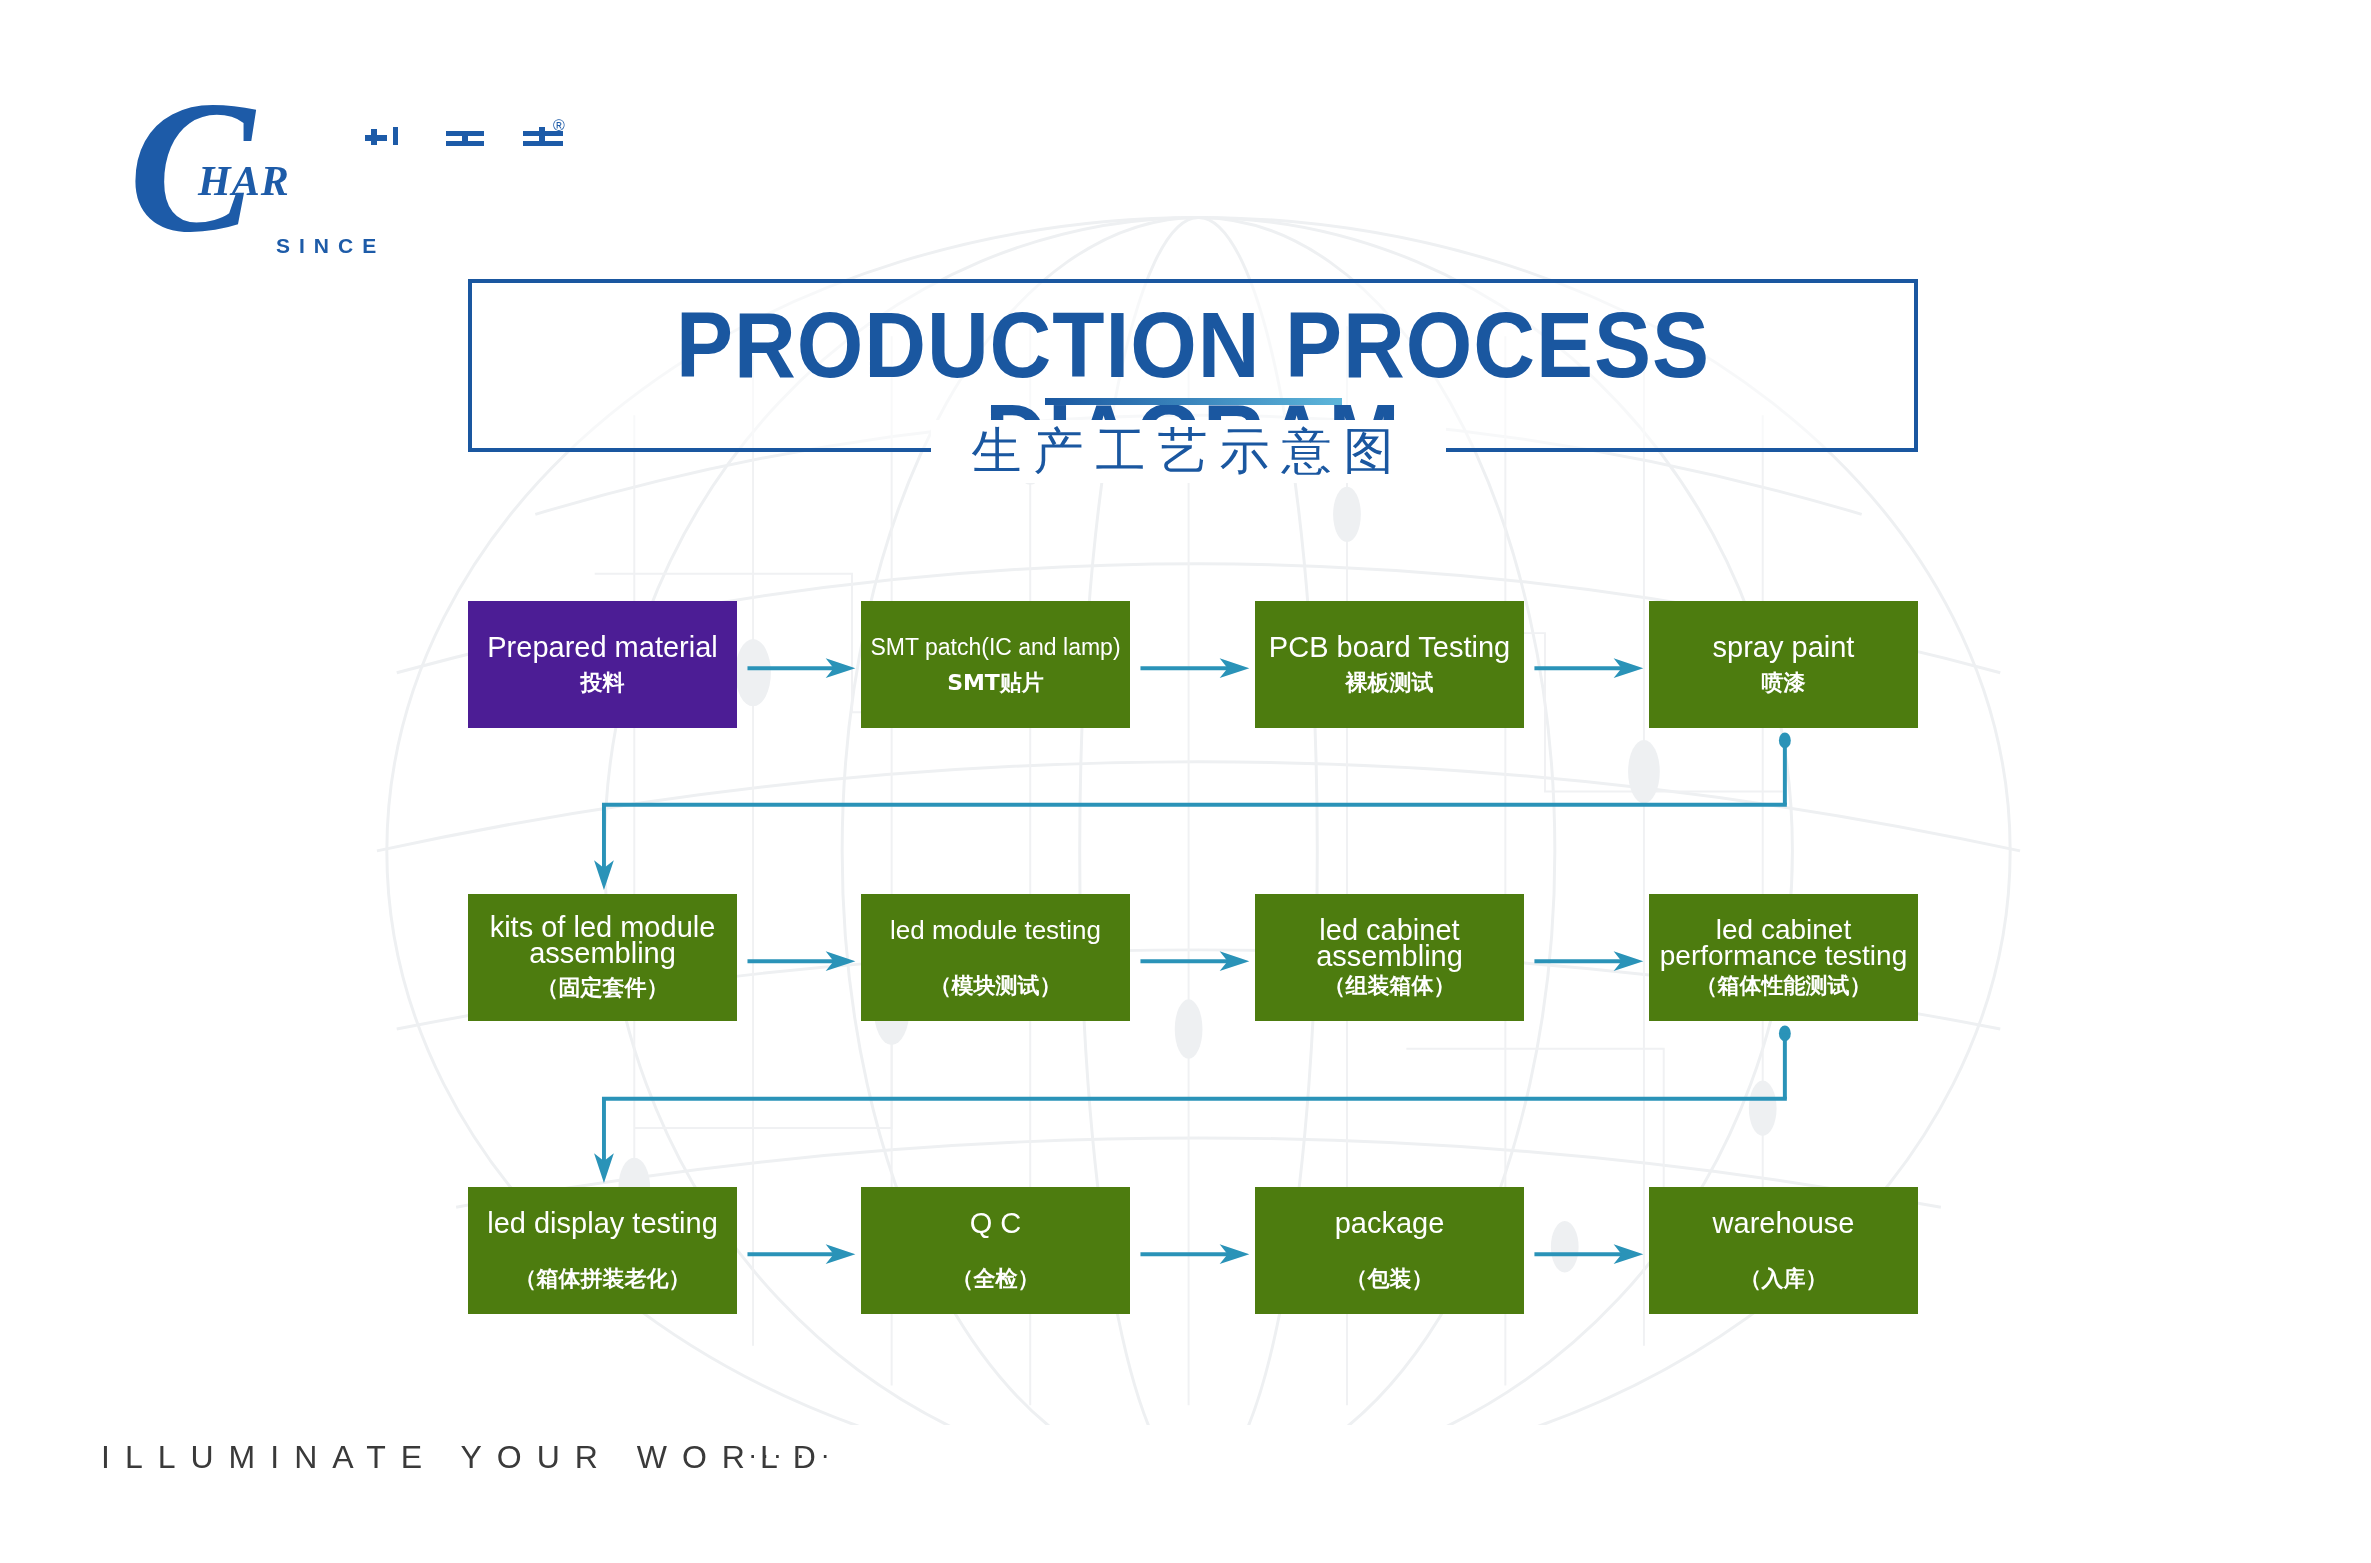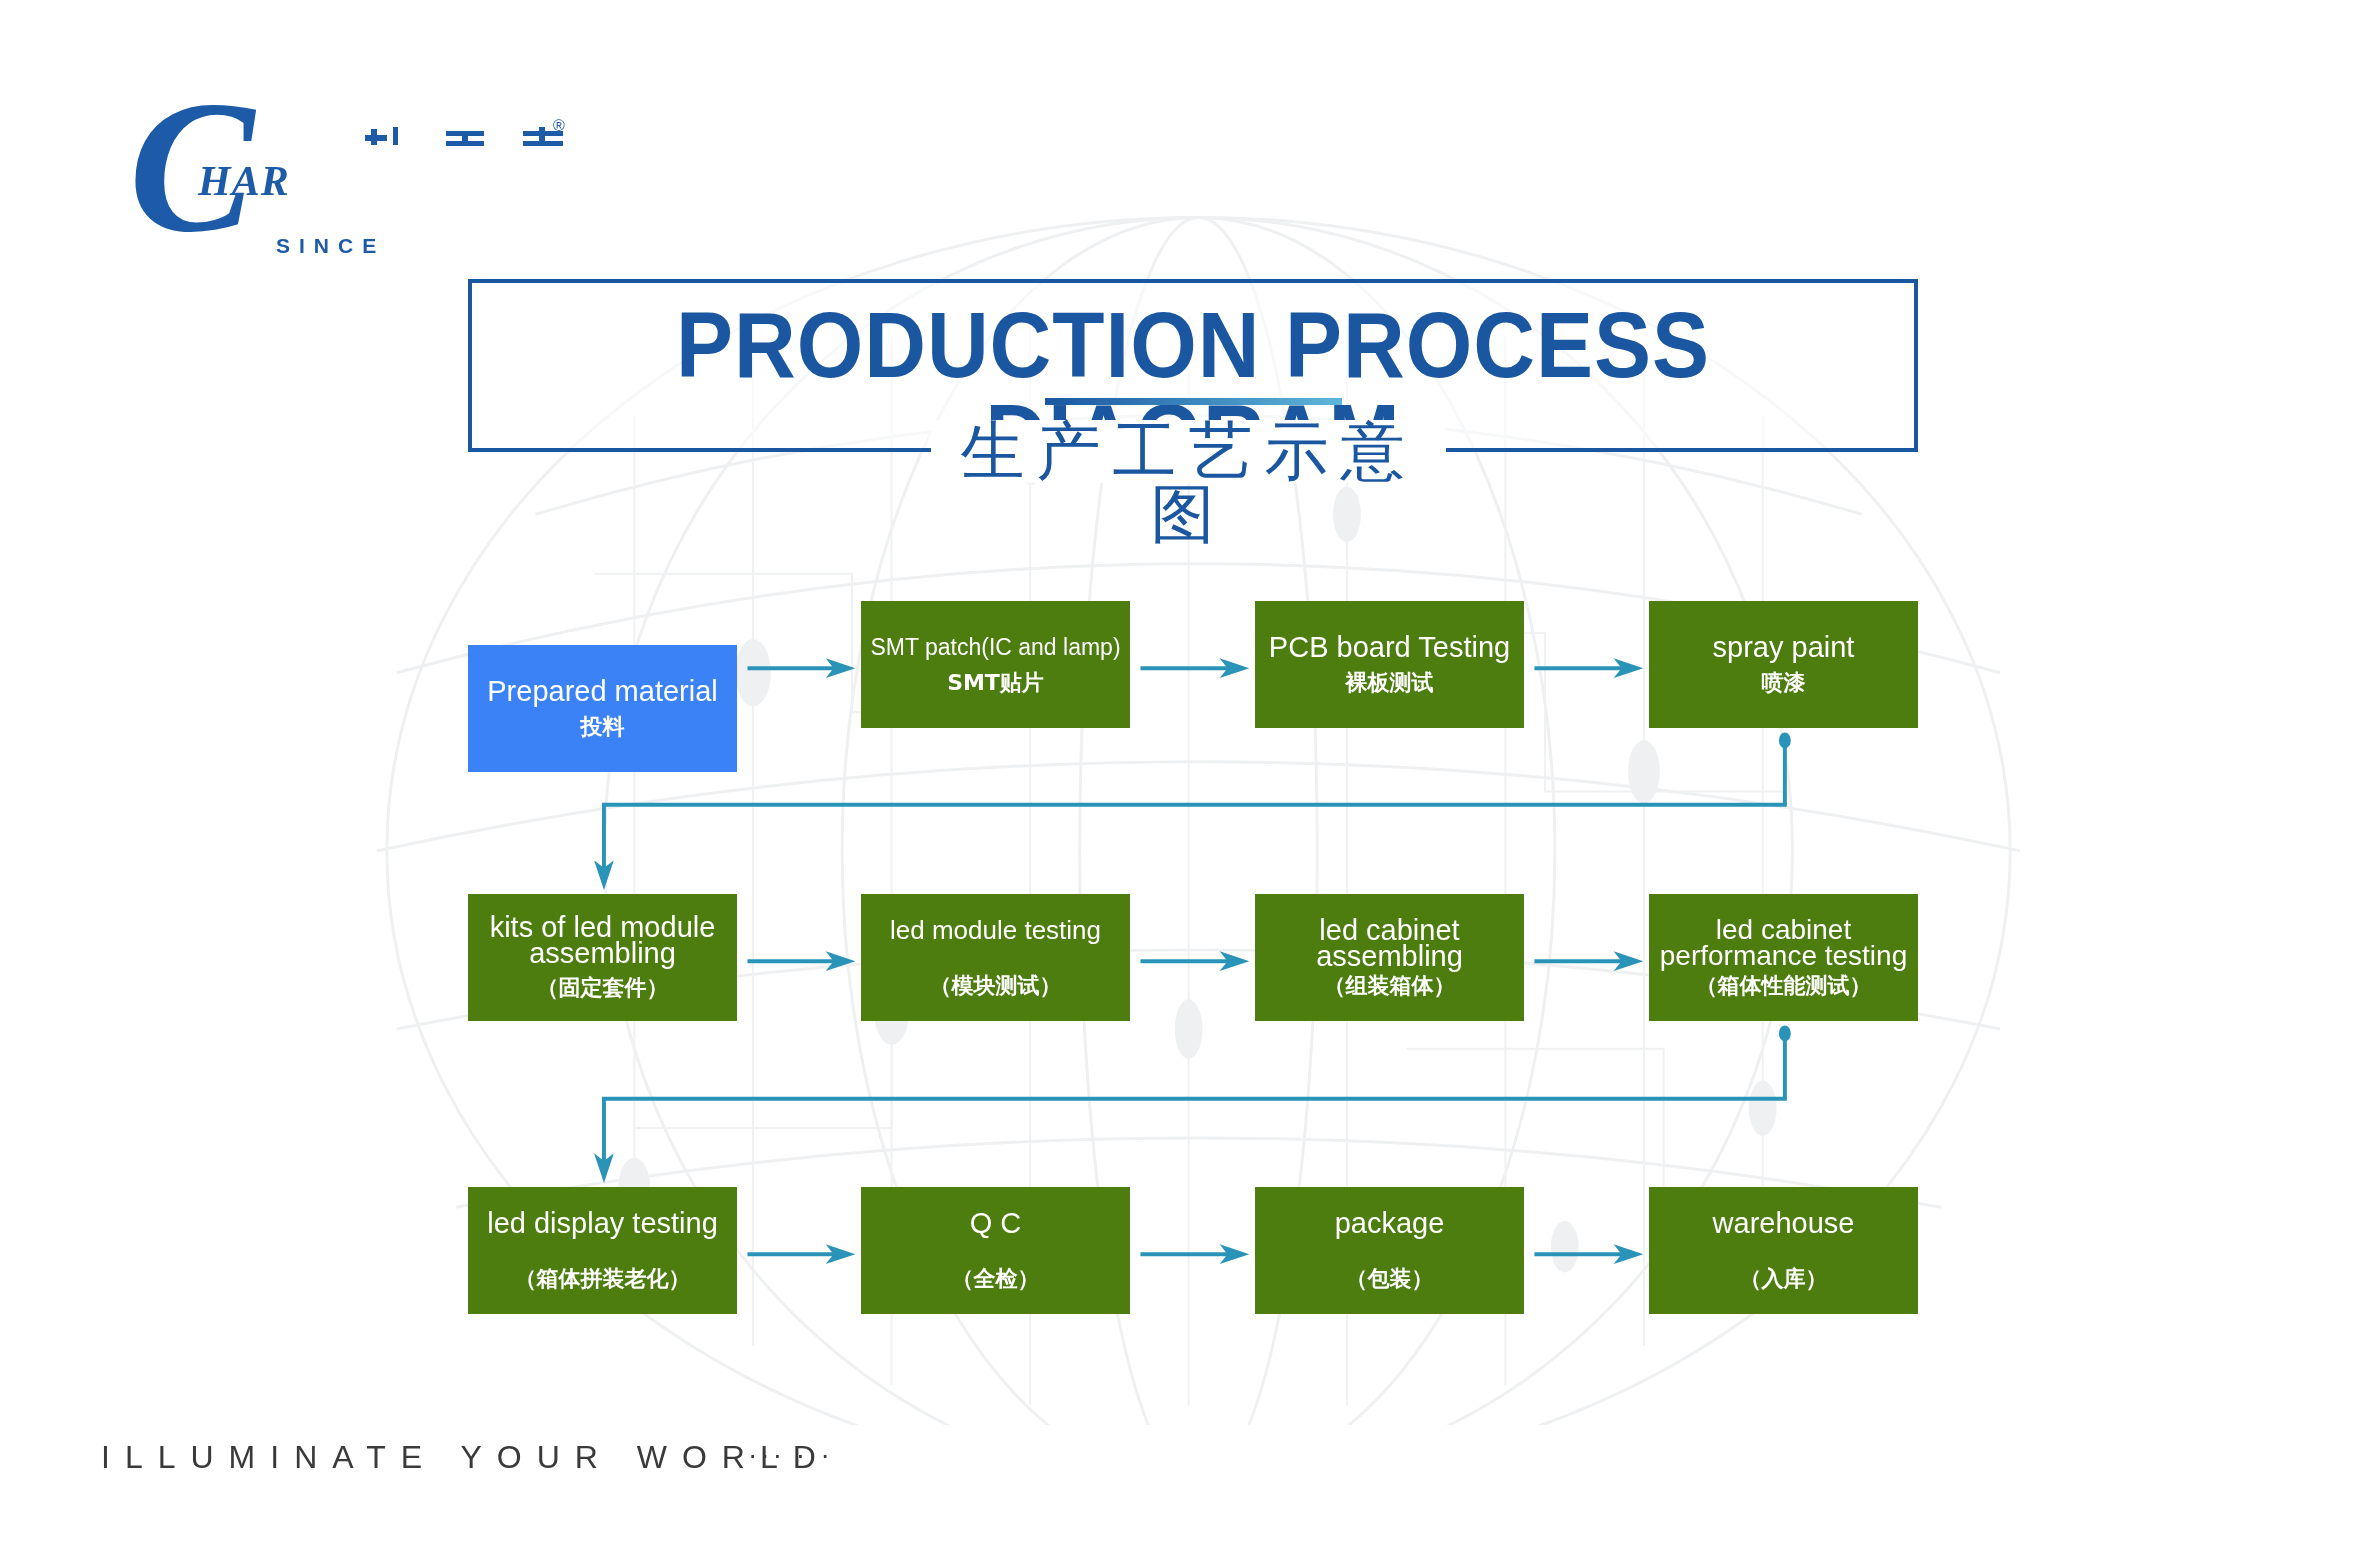--- a/index.html
+++ b/index.html
@@ -44,31 +44,31 @@
   }
   .title-gradbar {
     position: absolute; left: 1045px; top: 398px; width: 297px; height: 7px; z-index: 3;
     background: linear-gradient(to right, #1a57a0, #5db6da);
   }
   .subtitle-wrap {
     position: absolute; left: 931px; top: 420px; width: 515px; height: 63px; z-index: 3;
     background: #ffffff; text-align: center;
   }
   .subtitle-text {
-    font-family: "DejaVu Serif", "Liberation Serif", serif; font-size: 64px; color: #1a57a0;
+    font-family: "DejaVu Serif", "Liberation Serif", serif; font-size: 50px; color: #1a57a0;
     letter-spacing: 12px; line-height: 63px;
   }
 
   
   .step {
     position: absolute; width: 269px; height: 127px; background: #4d7c0f; z-index: 3;
     color: #ffffff; display: flex; flex-direction: column; align-items: center; justify-content: center;
     text-align: center; box-sizing: border-box;
   }
-  .step.first { background: #3b82f6; margin-top: 44px; }
+  .step.first { background: #4c1d95; }
   .step .en { font-family: "Liberation Sans", sans-serif; font-size: 29px; line-height: 26px; }
   .step .en.small { font-size: 23px; }
   .step .cn { font-family: "DejaVu Sans", sans-serif; font-weight: bold; font-size: 22px; margin-top: 10px; line-height: 26px; }
   .step.gap .cn { margin-top: 30px; }
 
   .connectors { position: absolute; left: 0; top: 0; width: 2371px; height: 1563px; z-index: 2; pointer-events: none; }
 
   .footer-slogan {
     position: absolute; left: 101px; top: 1439px; z-index: 3;
     font-family: "Liberation Sans", sans-serif; font-size: 32px; color: #3a3a3a; letter-spacing: 15px;

